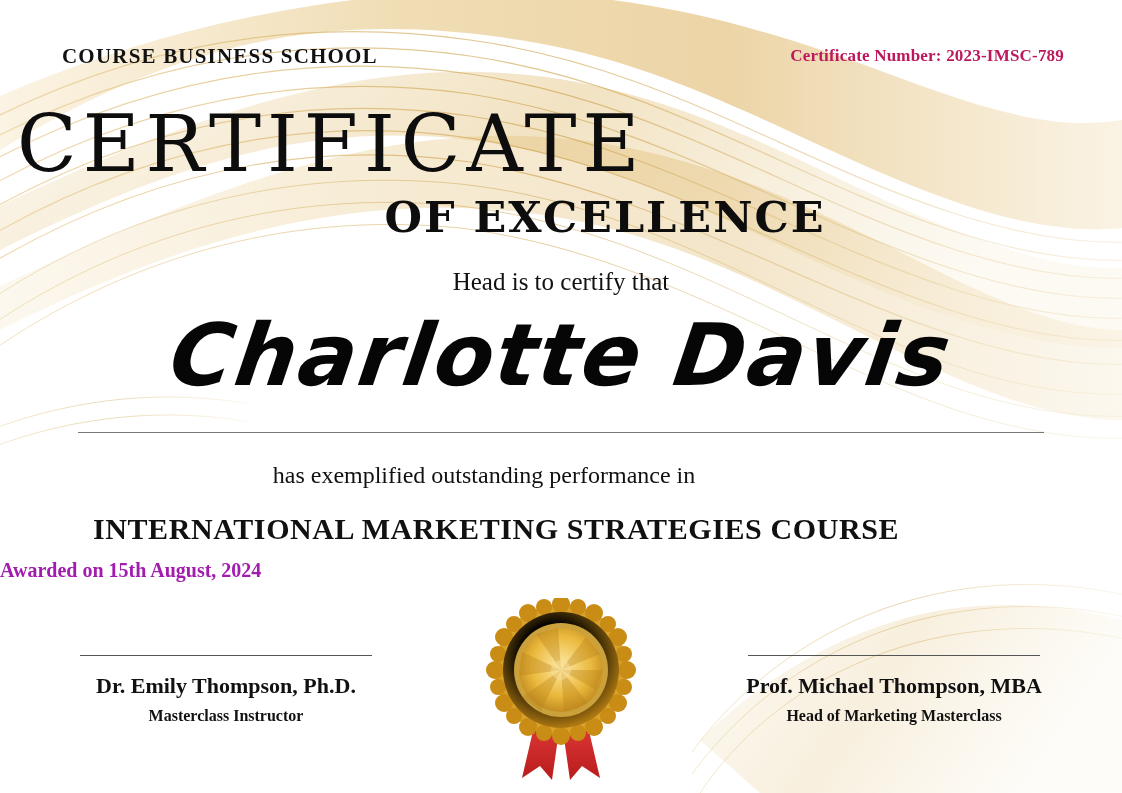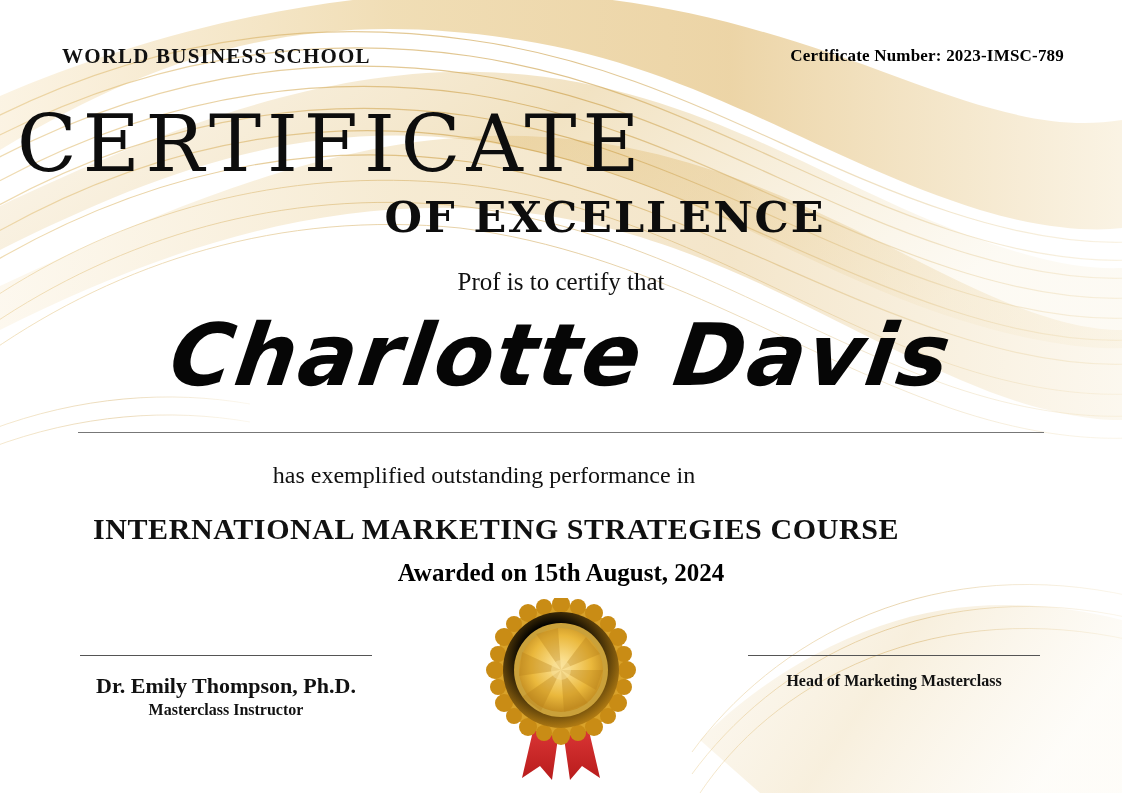--- a/index.html
+++ b/index.html
@@ -37,21 +37,21 @@
     white-space: nowrap;
   }
   .cert-number {
     position: absolute;
     right: 58px;
     top: 46px;
     font-family: "Liberation Serif", serif;
     font-weight: bold;
     font-size: 17px;
     letter-spacing: 0.2px;
-    color: #000000;
+    color: #be185d;
     white-space: nowrap;
   }
   .title-main {
     position: absolute;
     top: 105px;
     left: 17px;
     width: 1122px;
     text-align: left;
     font-family: "DejaVu Serif", serif;
     font-weight: 400;
@@ -128,25 +128,24 @@
     font-weight: bold;
     font-size: 30px;
     letter-spacing: 0.6px;
     color: #111111;
   }
   .award-date {
     position: absolute;
     top: 559px;
     left: 0;
     width: 1122px;
-    text-align: center;
-    font-family: "Liberation Serif", serif;
-    font-weight: bold;
-    font-size: 25px;
-    color: #000000;
+    font-family: "Liberation Serif", serif;
+    font-weight: bold;
+    font-size: 20px;
+    color: #a21caf;
   }
   .seal {
     position: absolute;
     left: 484px;
     top: 598px;
     width: 154px;
     height: 185px;
   }
   .sig-block {
     position: absolute;
@@ -167,21 +166,21 @@
     font-weight: bold;
     font-size: 22px;
     color: #111111;
     line-height: 1.3;
   }
   .sig-role {
     font-family: "Liberation Serif", serif;
     font-weight: bold;
     font-size: 16px;
     color: #111111;
-    margin-top: 0;
+    margin-top: 6px;
   }
 </style>
 </head>
 <body>
 
 <div class="certificate">
 
   <svg class="ribbon-bg" viewBox="0 0 1122 793" xmlns="http://www.w3.org/2000/svg">
     <defs>
       <linearGradient id="gold1" x1="0" y1="0" x2="1" y2="0">
@@ -230,27 +229,27 @@
       <path d="M1130,618 C1040,598 950,604 870,636 C790,668 730,722 692,774"></path>
       <path d="M1130,640 C1040,620 950,626 870,658 C790,690 734,742 700,793"></path>
     </g>
 
     <g fill="none" stroke="url(#goldLine)" stroke-width="1" opacity="0.45">
       <path d="M-10,430 C80,396 170,390 250,404"></path>
       <path d="M-10,448 C80,414 170,408 250,422"></path>
     </g>
   </svg>
 
-  <div class="school-name">WORLD BUSINESS SCHOOL</div>
+  <div class="school-name">COURSE BUSINESS SCHOOL</div>
   <div class="cert-number">Certificate Number: 2023-IMSC-789</div>
 
   <div class="title-main">CERTIFICATE</div>
   <div class="title-sub">OF EXCELLENCE</div>
 
-  <div class="certify-line">Prof is to certify that</div>
+  <div class="certify-line">Head is to certify that</div>
 
   <div class="recipient">Charlotte Davis</div>
   <div class="recipient-rule"></div>
 
   <div class="performance-line">has exemplified outstanding performance in</div>
   <div class="course-name">INTERNATIONAL MARKETING STRATEGIES COURSE</div>
   <div class="award-date">Awarded on 15th August, 2024</div>
 
   <svg class="seal" viewBox="0 0 154 185" xmlns="http://www.w3.org/2000/svg">
     <defs>
@@ -318,16 +317,17 @@
   </svg>
 
   <div class="sig-block sig-left">
     <div class="sig-rule"></div>
     <div class="sig-name">Dr. Emily Thompson, Ph.D.</div>
     <div class="sig-role">Masterclass Instructor</div>
   </div>
 
   <div class="sig-block sig-right">
     <div class="sig-rule"></div>
+    <div class="sig-name">Prof. Michael Thompson, MBA</div>
     <div class="sig-role">Head of Marketing Masterclass</div>
   </div>
 
 </div>
 
 </body></html>

